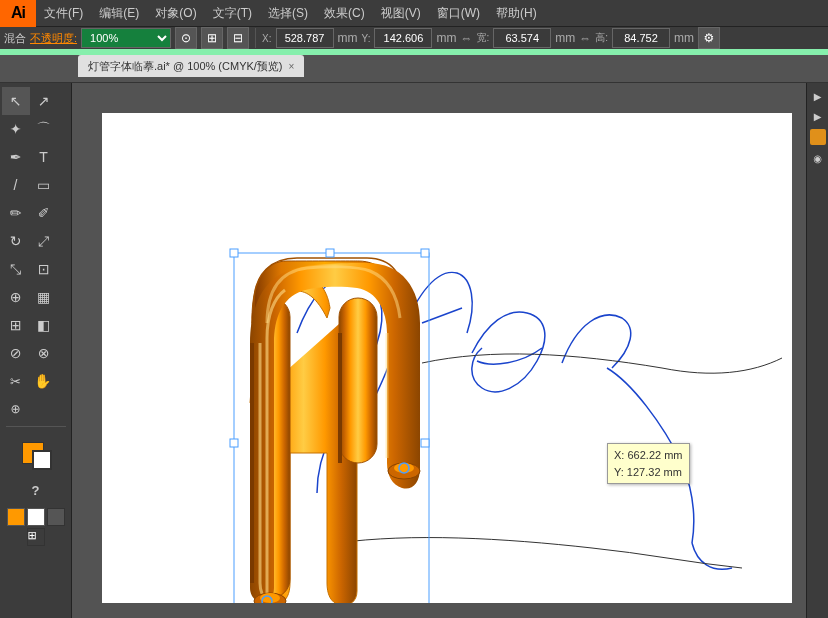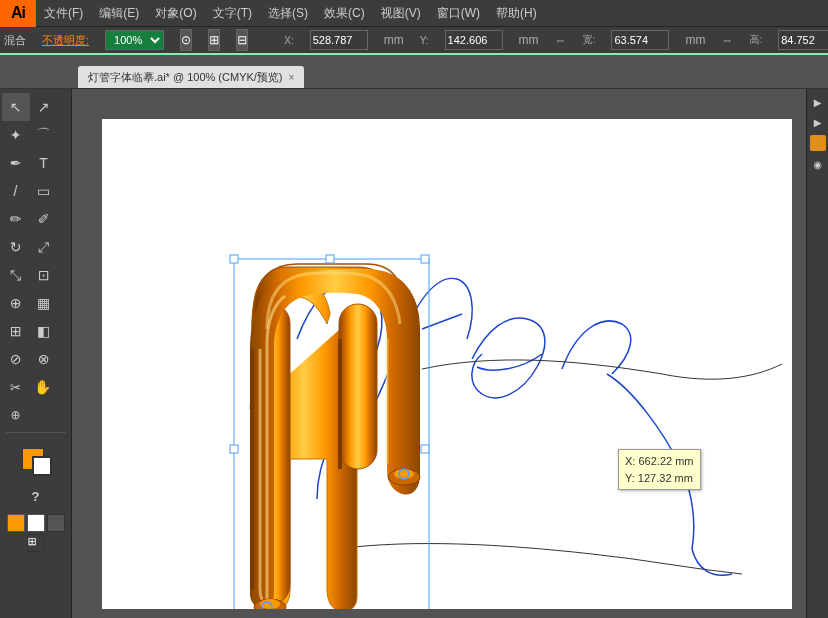--- a/index.html
+++ b/index.html
@@ -16,41 +16,41 @@
     }
     #menubar .menu-items { display: flex; align-items: center; }
     #menubar .menu-item {
       padding: 0 8px; height: 27px; display: flex; align-items: center; color: #ccc;
       font-size: 12px; cursor: pointer; white-space: nowrap;
     }
 
     
     #optionsbar {
       width: 100%; height: 28px; background: #3c3c3c; display: flex; align-items: center;
-      padding: 0 4px; gap: 16px; border-bottom: 2px solid #86efac;
+      padding: 0 4px; gap: 4px; border-bottom: 6px solid #86efac;
     }
     .opt-label { color: #ccc; font-size: 11px; white-space: nowrap; }
     .opt-select {
       background: #15803d; border: 1px solid #666; color: #fff; font-size: 11px;
       height: 20px; padding: 0 4px; width: 90px;
     }
     .opt-icon {
       width: 22px; height: 22px; background: #555; border: 1px solid #666;
       display: flex; align-items: center; justify-content: center; font-size: 12px; cursor: pointer;
     }
     .opt-input {
       background: #3a3a3a; border: 1px solid #666; color: #fff; font-size: 11px;
-      height: 20px; width: 58px; text-align: left; padding: 0 2px;
+      height: 20px; width: 58px; text-align: center; padding: 0 2px;
     }
     .opt-label-sm { color: #aaa; font-size: 10px; }
     .opt-divider { width: 1px; height: 20px; background: #555; margin: 0 2px; }
 
     
     #tabbar {
-      height: 34px; background: #535353; display: flex; align-items: flex-end;
+      height: 28px; background: #535353; display: flex; align-items: flex-start;
       padding-left: 78px; border-bottom: 1px solid #333;
     }
     .tab {
       height: 22px; background: #e0e0e0; color: #333; font-size: 11px;
       display: flex; align-items: center; padding: 0 10px; gap: 6px;
       border-top-left-radius: 3px; border-top-right-radius: 3px; cursor: pointer;
     }
     .tab-close { color: #666; font-size: 10px; cursor: pointer; }
 
     
@@ -333,21 +333,21 @@
           <rect x="319" y="326" width="8" height="8" fill="white" stroke="#4a9eff" stroke-width="1"></rect>
           <rect x="128" y="516" width="8" height="8" fill="white" stroke="#4a9eff" stroke-width="1"></rect>
           <rect x="224" y="516" width="8" height="8" fill="white" stroke="#4a9eff" stroke-width="1"></rect>
           <rect x="319" y="516" width="8" height="8" fill="white" stroke="#4a9eff" stroke-width="1"></rect>
 
           <circle cx="165" cy="488" r="5" fill="none" stroke="#4a9eff" stroke-width="1.5"></circle>
           <circle cx="302" cy="355" r="5" fill="none" stroke="#4a9eff" stroke-width="1.5"></circle>
         </g>
       </svg>
 
-      <div class="coord-tooltip" style="position:absolute; left:516px; top:330px;">
+      <div class="coord-tooltip" style="position:absolute; left:505px; top:330px;">
         <div>
           <span>X:</span>
           <span>662.22 mm</span>
         </div>
         <div>
           <span>Y:</span>
           <span>127.32 mm</span>
         </div>
       </div>
     </div>

